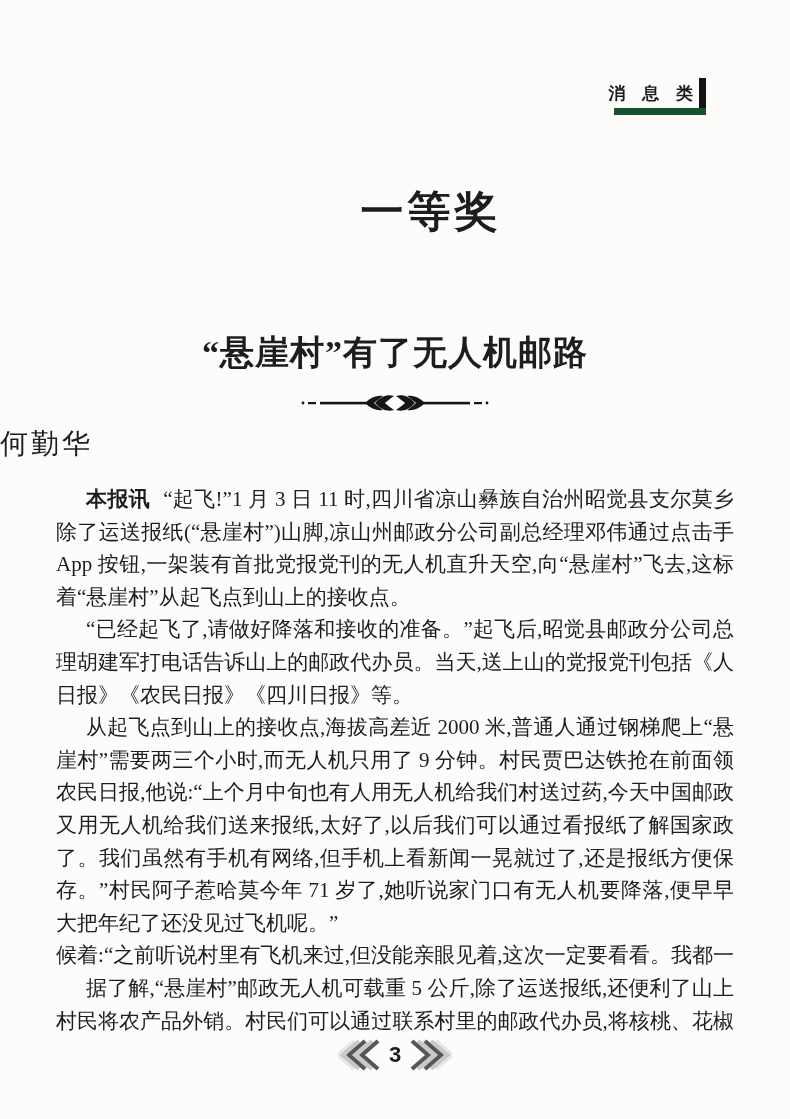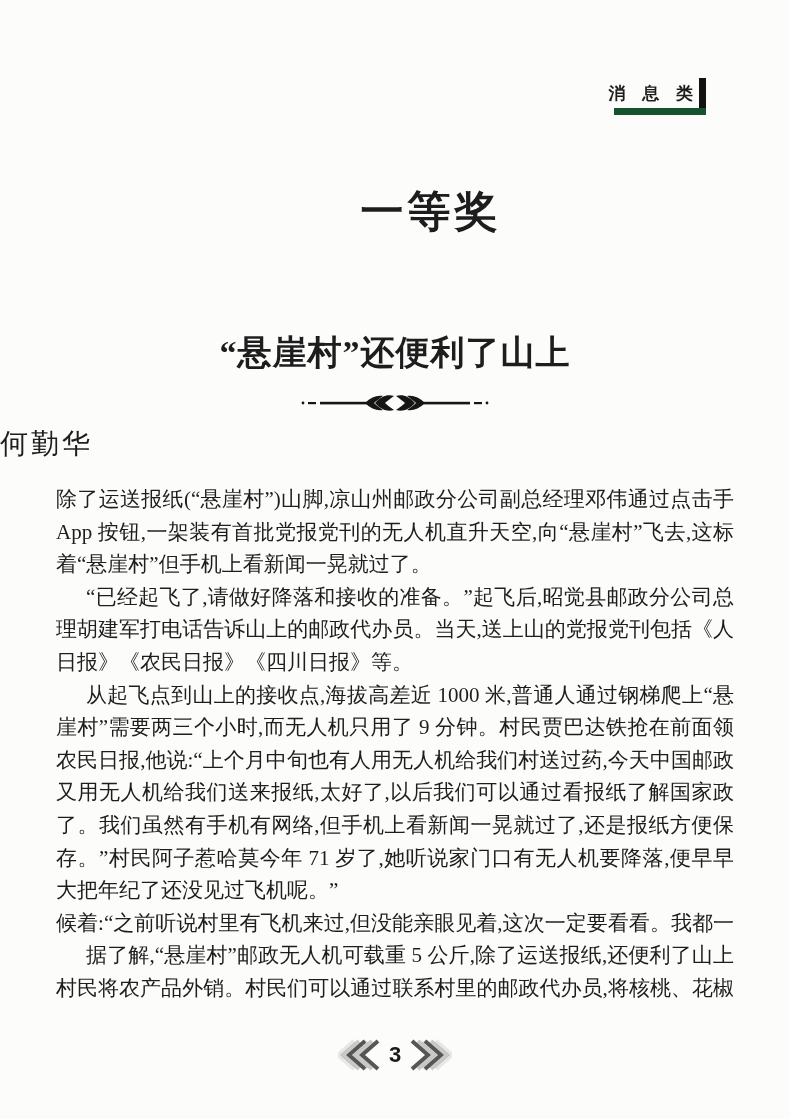--- a/index.html
+++ b/index.html
@@ -79,21 +79,21 @@
 
 <div class="page">
 
   <div class="header-tag">
     <span class="header-tag-label">消 息 类</span>
     <span class="header-tag-bar"></span>
   </div>
 
   <div class="award-title">一等奖</div>
 
-  <div class="article-title">“悬崖村”还便利了山上</div>
+  <div class="article-title">“悬崖村”有了无人机邮路</div>
 
   <div class="ornament">
     <svg width="192" height="22" viewBox="0 0 192 22" aria-hidden="true">
       <g fill="#161616">
 
         <circle cx="4" cy="11" r="1.4"></circle>
         <rect x="9" y="10" width="8" height="2.2"></rect>
         <rect x="21" y="9.8" width="48" height="2.6"></rect>
         <path d="M66,11 C72,5 78,3 84,4 C80,7 77,9 75,11 C77,13 80,15 84,18 C78,19 72,17 66,11 Z"></path>
         <path d="M76,11 C82,4 89,2 95,4 C91,7 88,9 86,11 C88,13 91,15 95,18 C89,20 82,18 76,11 Z"></path>
@@ -105,27 +105,28 @@
           <path d="M66,11 C72,5 78,3 84,4 C80,7 77,9 75,11 C77,13 80,15 84,18 C78,19 72,17 66,11 Z"></path>
           <path d="M76,11 C82,4 89,2 95,4 C91,7 88,9 86,11 C88,13 91,15 95,18 C89,20 82,18 76,11 Z"></path>
         </g>
       </g>
     </svg>
   </div>
 
   <div class="author">何勤华</div>
 
   <div class="article-body">
+      <div class="bline indent fill"><span class="lead">本报讯</span>“起飞!”1 月 3 日 11 时,四川省凉山彝族自治州昭觉县支尔莫乡</div>
       <div class="bline fill">除了运送报纸(“悬崖村”)山脚,凉山州邮政分公司副总经理邓伟通过点击手机</div>
       <div class="bline fill">App 按钮,一架装有首批党报党刊的无人机直升天空,向“悬崖村”飞去,这标志</div>
-      <div class="bline end">着“悬崖村”但手机上看新闻一晃就过了。</div>
+      <div class="bline end">着“悬崖村”从起飞点到山上的接收点。</div>
       <div class="bline indent fill">“已经起飞了,请做好降落和接收的准备。”起飞后,昭觉县邮政分公司总经</div>
       <div class="bline fill">理胡建军打电话告诉山上的邮政代办员。当天,送上山的党报党刊包括《人民</div>
       <div class="bline end">日报》《农民日报》《四川日报》等。</div>
-      <div class="bline indent fill">从起飞点到山上的接收点,海拔高差近 1000 米,普通人通过钢梯爬上“悬</div>
+      <div class="bline indent fill">从起飞点到山上的接收点,海拔高差近 2000 米,普通人通过钢梯爬上“悬</div>
       <div class="bline fill">崖村”需要两三个小时,而无人机只用了 9 分钟。村民贾巴达铁抢在前面领了</div>
       <div class="bline fill">农民日报,他说:“上个月中旬也有人用无人机给我们村送过药,今天中国邮政</div>
       <div class="bline fill">又用无人机给我们送来报纸,太好了,以后我们可以通过看报纸了解国家政策</div>
       <div class="bline fill">了。我们虽然有手机有网络,但手机上看新闻一晃就过了,还是报纸方便保</div>
       <div class="bline fill">存。”村民阿子惹哈莫今年 71 岁了,她听说家门口有无人机要降落,便早早地等</div>
       <div class="bline end">大把年纪了还没见过飞机呢。”</div>
       <div class="bline fill">候着:“之前听说村里有飞机来过,但没能亲眼见着,这次一定要看看。我都一</div>
       <div class="bline indent fill">据了解,“悬崖村”邮政无人机可载重 5 公斤,除了运送报纸,还便利了山上</div>
       <div class="bline fill">村民将农产品外销。村民们可以通过联系村里的邮政代办员,将核桃、花椒等</div>
     </div>

